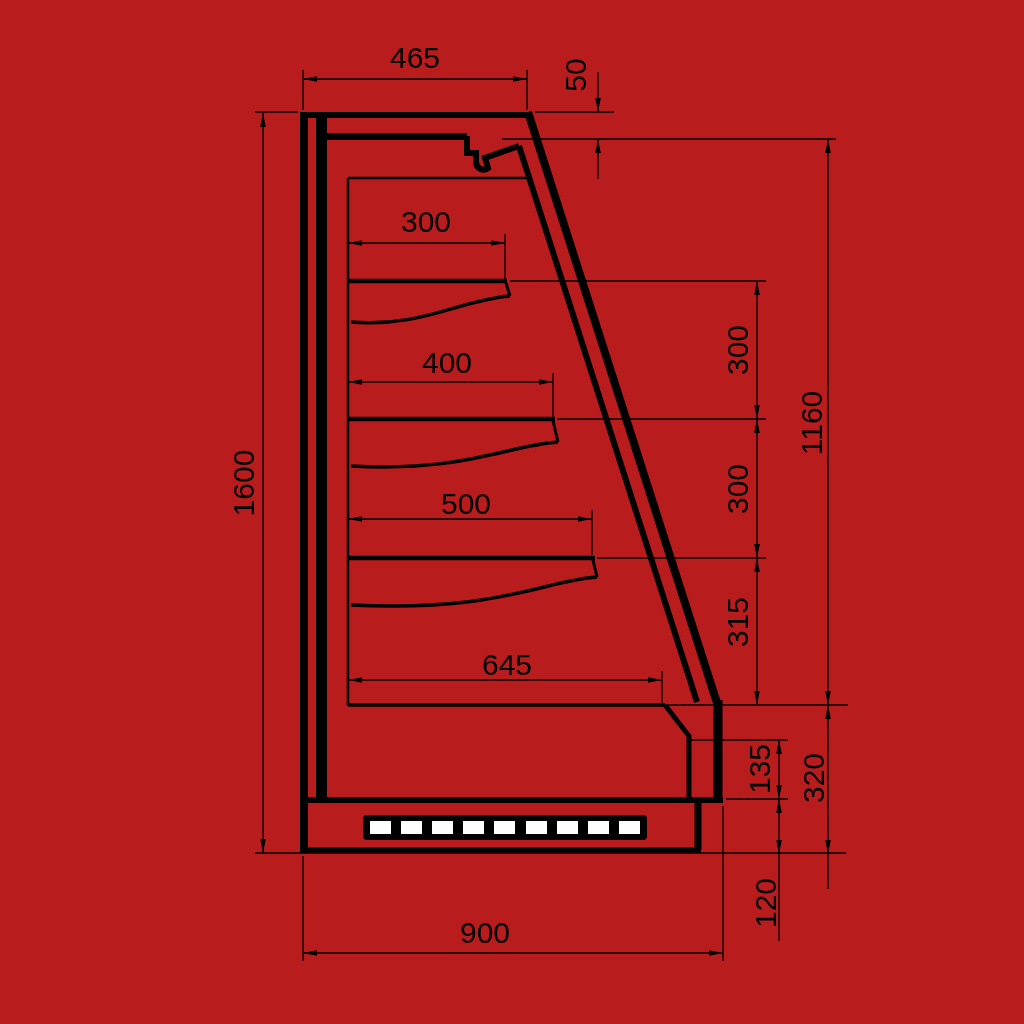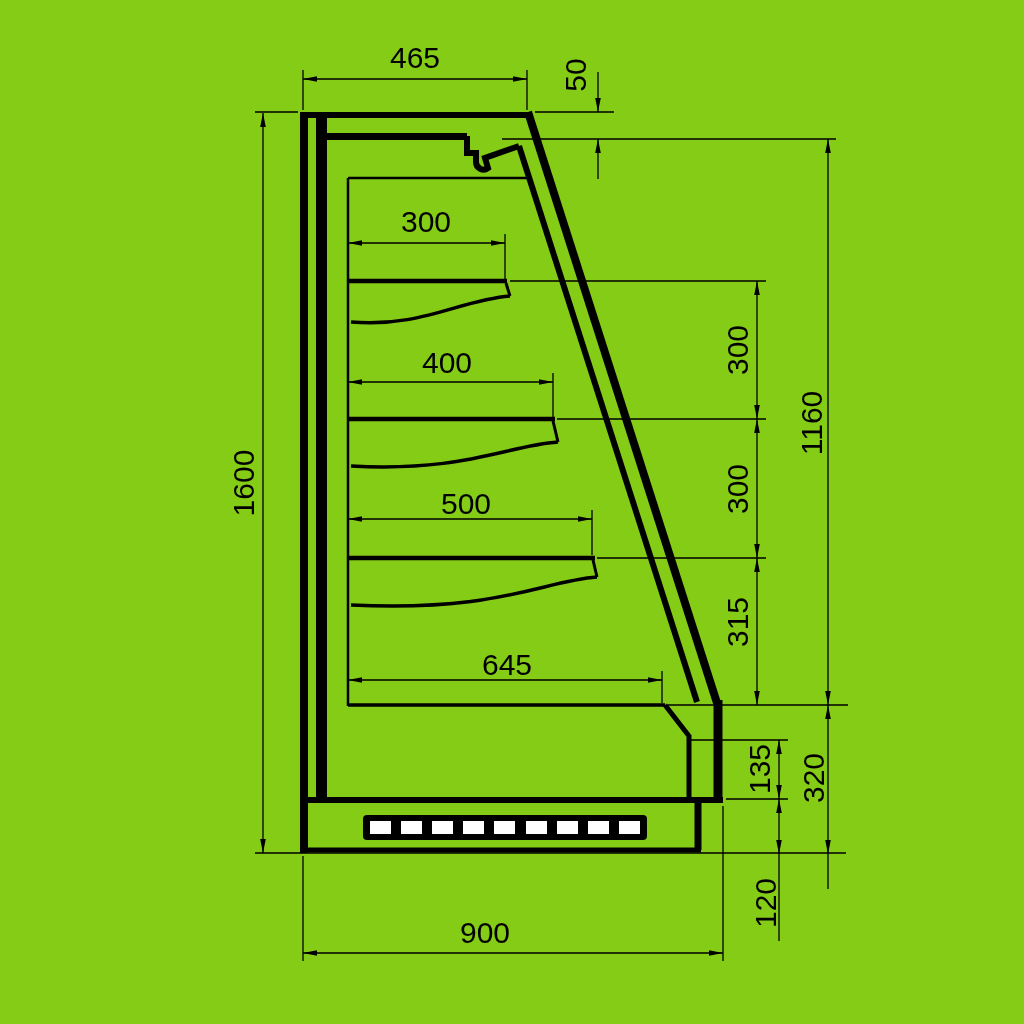--- a/index.html
+++ b/index.html
@@ -7,21 +7,21 @@
     padding: 0;
     background: #ffffff;
     width: 1024px;
     height: 1024px;
     font-family: "Liberation Sans", sans-serif;
   }
   .stage {
     position: relative;
     width: 1024px;
     height: 1024px;
-    background: #84cc16;
+    background: #b91c1c;
     overflow: hidden;
   }
   svg { display: block; }
   text {
     font-family: "Liberation Sans", sans-serif;
     font-size: 30px;
     fill: #000000;
   }
 </style>
 </head>

